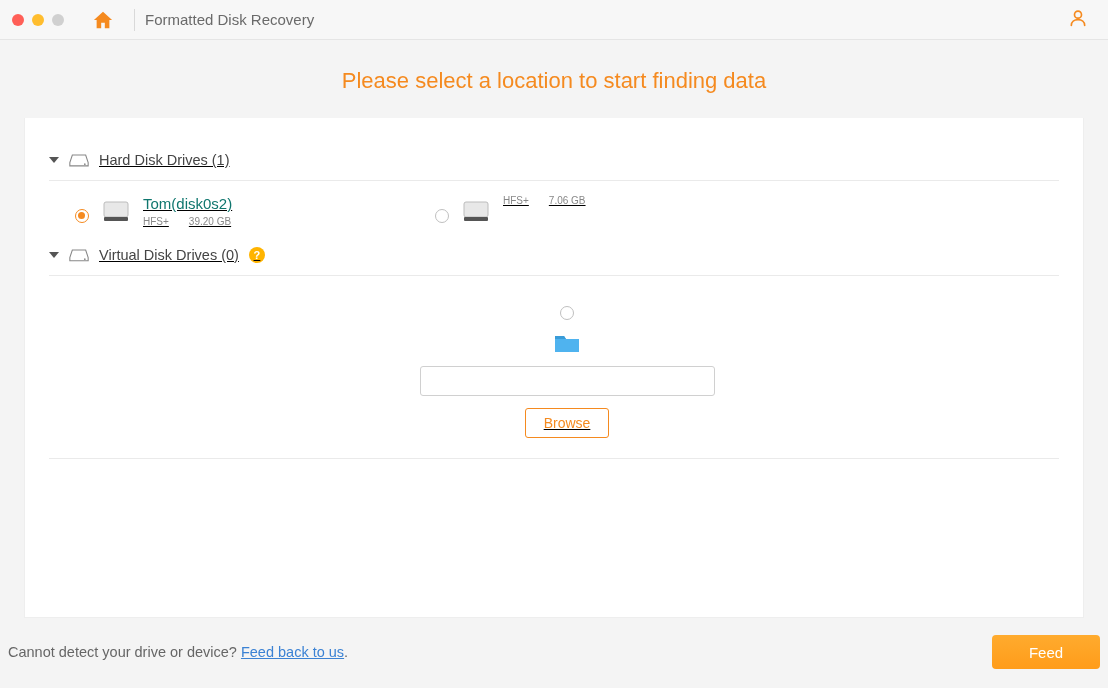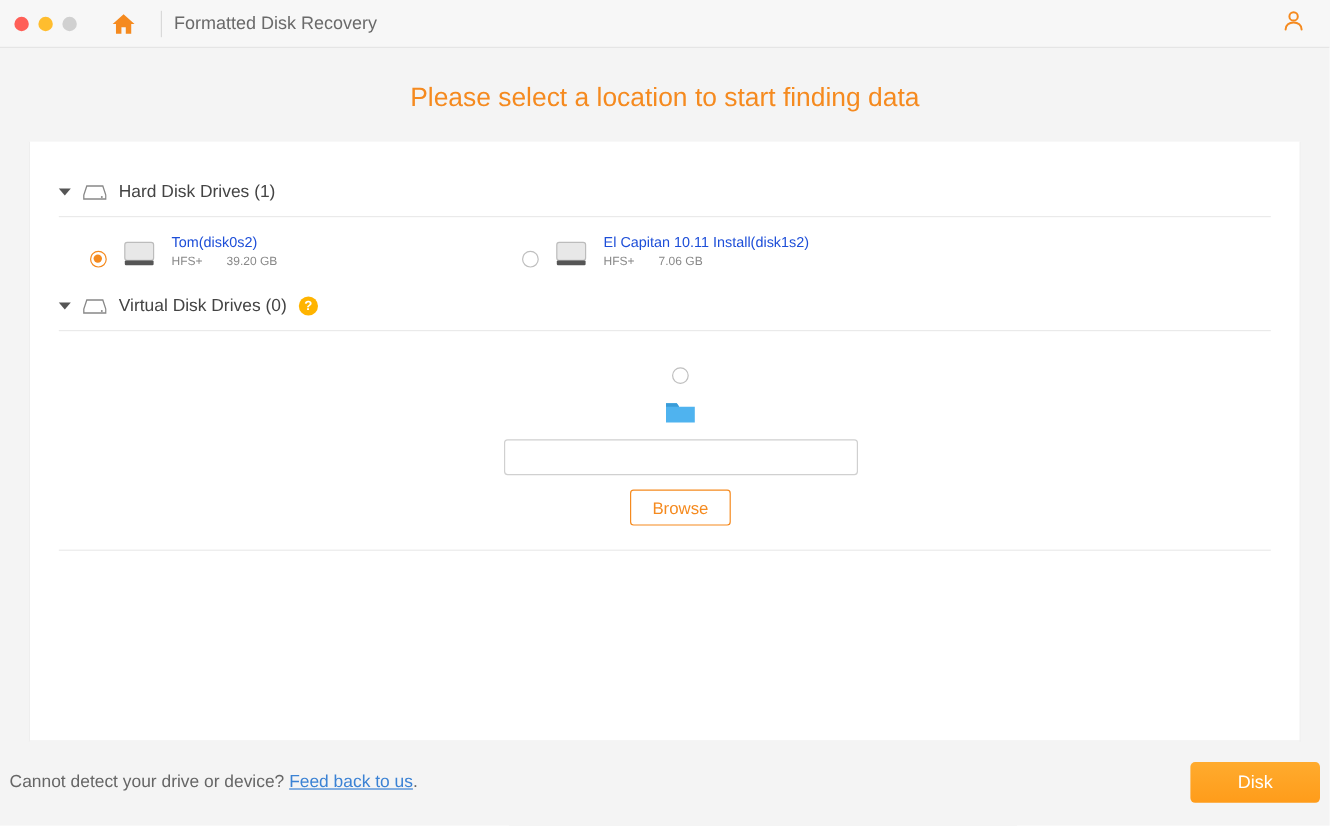--- a/index.html
+++ b/index.html
@@ -15,37 +15,37 @@
 .home-btn { display: flex; align-items: center; justify-content: center; padding: 4px 8px; margin-right: 8px; cursor: pointer; }
 .vsep { width: 1px; height: 22px; background: #d9d9d9; margin: 0 10px 0 4px; }
 .title-text { color: #6a6a6a; font-size: 15px; }
 .spacer { flex: 1; }
 .user-btn { padding: 4px 8px; cursor: pointer; }
 
 
 .heading { text-align: center; color: #f58a1f; font-size: 22px; padding: 28px 0 24px; font-weight: 400; }
 
 
-.panel { background: #fff; margin: 0 24px; height: 500px; padding: 28px 24px 10px; border: 1px solid #eee; border-top: none; }
+.panel { background: #fff; margin: 0 24px; height: 500px; padding: 28px 24px 10px; border: 1px solid #eee; border-top: none; text-decoration: underline; }
 
 .section-header { display: flex; align-items: center; gap: 10px; padding: 6px 0; cursor: pointer; }
 .caret { width: 0; height: 0; border-left: 5px solid transparent; border-right: 5px solid transparent; border-top: 6px solid #555; }
 .section-title { color: #444; font-size: 14.5px; }
 .help-badge { width: 16px; height: 16px; border-radius: 50%; background: #ffb400; color: #fff; font-size: 11px; font-weight: bold; display: flex; align-items: center; justify-content: center; }
 
 .hr { height: 1px; background: #eaeaea; margin: 6px 0 10px; }
 
 .drive-row { display: flex; gap: 40px; padding: 4px 0 14px 26px; }
 .drive-item { display: flex; align-items: flex-start; gap: 12px; width: 320px; }
 .radio { width: 14px; height: 14px; border: 1.5px solid #bfbfbf; border-radius: 50%; margin-top: 14px; position: relative; flex-shrink: 0; }
 .radio.selected { border-color: #f58a1f; }
 .radio.selected::after { content: ""; position: absolute; top: 2px; left: 2px; width: 7px; height: 7px; border-radius: 50%; background: #f58a1f; }
 .drive-icon { margin-top: 2px; }
 .drive-info { display: flex; flex-direction: column; gap: 4px; }
-.drive-name { color: #1d4ed8; font-size: 12px; }
+.drive-name { color: #0f766e; font-size: 15px; }
 .drive-meta { display: flex; gap: 20px; color: #888; font-size: 10px; }
 
 .virtual-row { display: flex; align-items: center; gap: 12px; padding: 6px 0 14px 26px; flex-direction: column; }
 .folder-icon { flex-shrink: 0; }
 .path-input { width: 295px; height: 30px; border: 1px solid #d0d0d0; border-radius: 3px; padding: 0 8px; font-size: 13px; }
 .browse-btn { height: 30px; padding: 0 18px; border: 1px solid #f58a1f; background: #fff; color: #f58a1f; border-radius: 3px; font-size: 14px; cursor: pointer; }
 
 .refresh-icon { margin-left: 4px; }
 
 
@@ -110,21 +110,20 @@
       </div>
     </div>
 
     <div class="drive-item">
       <div class="radio"></div>
       <svg class="drive-icon" width="30" height="30" viewBox="0 0 30 30">
         <rect x="3" y="5" width="24" height="15" rx="2" fill="#e8e8e8" stroke="#bcbcbc"></rect>
         <rect x="3" y="20" width="24" height="4" rx="1" fill="#555"></rect>
       </svg>
       <div class="drive-info">
-        <span class="drive-name">El Capitan 10.11 Install(disk1s2)</span>
         <div class="drive-meta">
           <span>HFS+</span>
           <span>7.06 GB</span>
         </div>
       </div>
     </div>
   </div>
 
   <div class="section-header">
     <div class="caret"></div>
@@ -149,14 +148,14 @@
 
   <div class="hr"></div>
 
 </div>
 
 <div class="footer">
   <span class="footer-text">
     <span>Cannot detect your drive or device? </span><a class="footer-link">Feed back to us</a><span>.</span>
   </span>
   <div class="spacer"></div>
-  <button class="next-btn">Disk</button>
+  <button class="next-btn">Feed</button>
 </div>
 
 </body></html>

